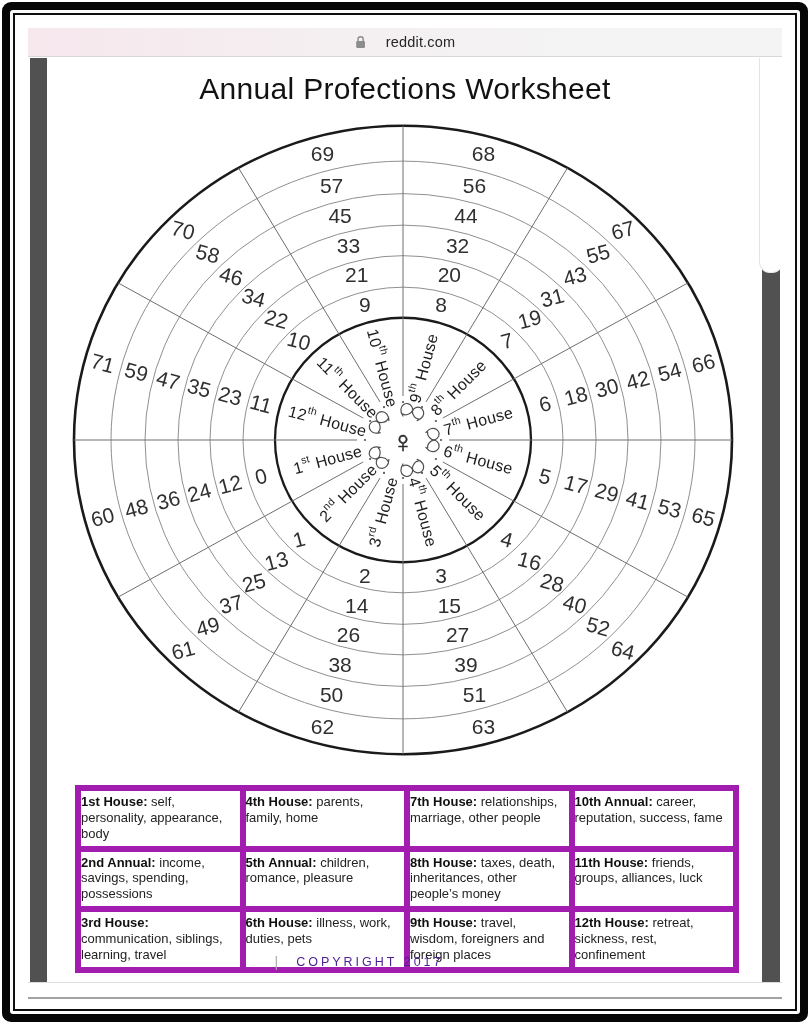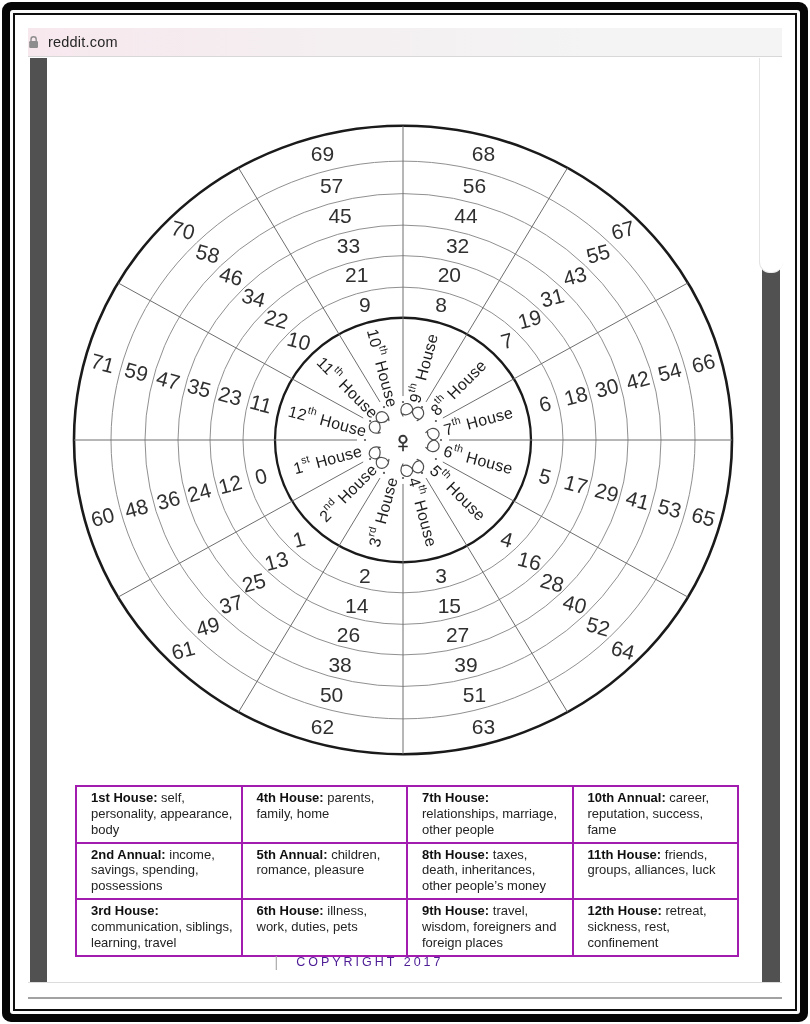--- a/index.html
+++ b/index.html
@@ -9,38 +9,38 @@
   
   .bezel{position:absolute;inset:2px;background:#060606;border-radius:9px}
   .bezel-white{position:absolute;inset:10px;background:#fbfbfb;border-radius:3px}
   .bezel-line{position:absolute;inset:13px;border:2px solid #0e0e0e;background:#fff}
 
   
   .window{position:absolute;left:28px;top:28px;width:754px;height:971px;background:#fff;
           border-bottom:2px solid #a2a2a2;box-sizing:border-box}
   .addr{position:absolute;left:0;top:0;width:100%;height:29px;box-sizing:border-box;
         background:linear-gradient(90deg,#f7e8ee 0%,#f4eff1 40%,#f4f4f4 75%);
-        border-bottom:1px solid #d8d8d8;display:flex;align-items:center;gap:9px}
+        border-bottom:1px solid #d8d8d8;display:flex;align-items:center;justify-content:center;gap:20px}
   .addr .url{font-size:14.5px;color:#262626;letter-spacing:.2px}
 
   .strip-l{position:absolute;left:2px;top:30px;width:17px;height:924px;background:#515151}
   .strip-r{position:absolute;left:734px;top:30px;width:18px;height:924px;background:#515151}
   .scroll-tab{position:absolute;left:731px;top:30px;width:23px;height:214px;background:#fff;
         border-left:1px solid #e4e4e4;border-bottom:1px solid #ececec;border-radius:0 0 11px 11px;z-index:3}
 
   .page-title{position:absolute;top:44px;left:0;width:100%;text-align:center;
         font-size:30px;font-weight:500;color:#121212;letter-spacing:.3px}
 
   svg.wheel{position:absolute;left:35px;top:90px}
   .wheel text{font-family:"Liberation Sans",sans-serif}
 
   .houses-table{position:absolute;left:47px;top:757px;width:664px;border-collapse:collapse;
         border:2px solid #2e2e2e;table-layout:fixed}
-  .houses-table td{border:2px solid #a21caf;font-size:13px;line-height:1.22;color:#232323;
-        padding:3px 6px 4px 14px;vertical-align:top;width:25%}
+  .houses-table td{border:6px solid #a21caf;font-size:13px;line-height:1.22;color:#232323;
+        padding:3px 6px 4px 0;vertical-align:top;width:25%}
   .houses-table b{font-weight:700;color:#101010}
 
   .footer{position:absolute;left:0;top:926px;width:100%;display:flex;align-items:center;
         justify-content:center;gap:18px;transform:translateX(-46px)}
   .site-link{font-size:12.5px;letter-spacing:3px;color:#7d9fc4;text-decoration:underline;
         text-underline-offset:3px;cursor:pointer}
   .sep{color:#a9a9a9;font-size:14px;font-weight:300}
   .copyright{font-size:12.5px;letter-spacing:3px;color:#4c1d95}
   .card-divider{position:absolute;left:0;top:954px;width:100%;height:1px;background:#dcdcdc}
 </style>
@@ -58,20 +58,21 @@
       <path d="M3 6.2 V4.4 a2.6 2.6 0 0 1 5.2 0 V6.2" fill="none" stroke="#8d8d8d" stroke-width="1.4"></path>
       <rect x="1.2" y="6" width="8.8" height="7" rx="1.2" fill="#8d8d8d"></rect>
     </svg>
     <span class="url">reddit.com</span>
   </div>
 
   <div class="strip-l"></div>
   <div class="strip-r"></div>
   <div class="scroll-tab"></div>
 
+  <div class="page-title">Annual Profections Worksheet</div>
 
   <svg class="wheel" width="680" height="648" viewBox="0 0 680 648">
       <ellipse cx="340" cy="322" rx="128" ry="122.24" fill="none" stroke="#1a1a1a" stroke-width="2.3"></ellipse>
       <ellipse cx="340" cy="322" rx="160" ry="152.79999999999998" fill="none" stroke="#909090" stroke-width="1"></ellipse>
       <ellipse cx="340" cy="322" rx="193" ry="184.315" fill="none" stroke="#909090" stroke-width="1"></ellipse>
       <ellipse cx="340" cy="322" rx="225" ry="214.875" fill="none" stroke="#909090" stroke-width="1"></ellipse>
       <ellipse cx="340" cy="322" rx="258" ry="246.39" fill="none" stroke="#909090" stroke-width="1"></ellipse>
       <ellipse cx="340" cy="322" rx="292" ry="278.86" fill="none" stroke="#909090" stroke-width="1"></ellipse>
       <ellipse cx="340" cy="322" rx="329" ry="314.195" fill="none" stroke="#1a1a1a" stroke-width="2.6"></ellipse>
       <line x1="340" y1="278.07" x2="340" y2="7.805000000000007" stroke="#6e6e6e" stroke-width="1"></line>

